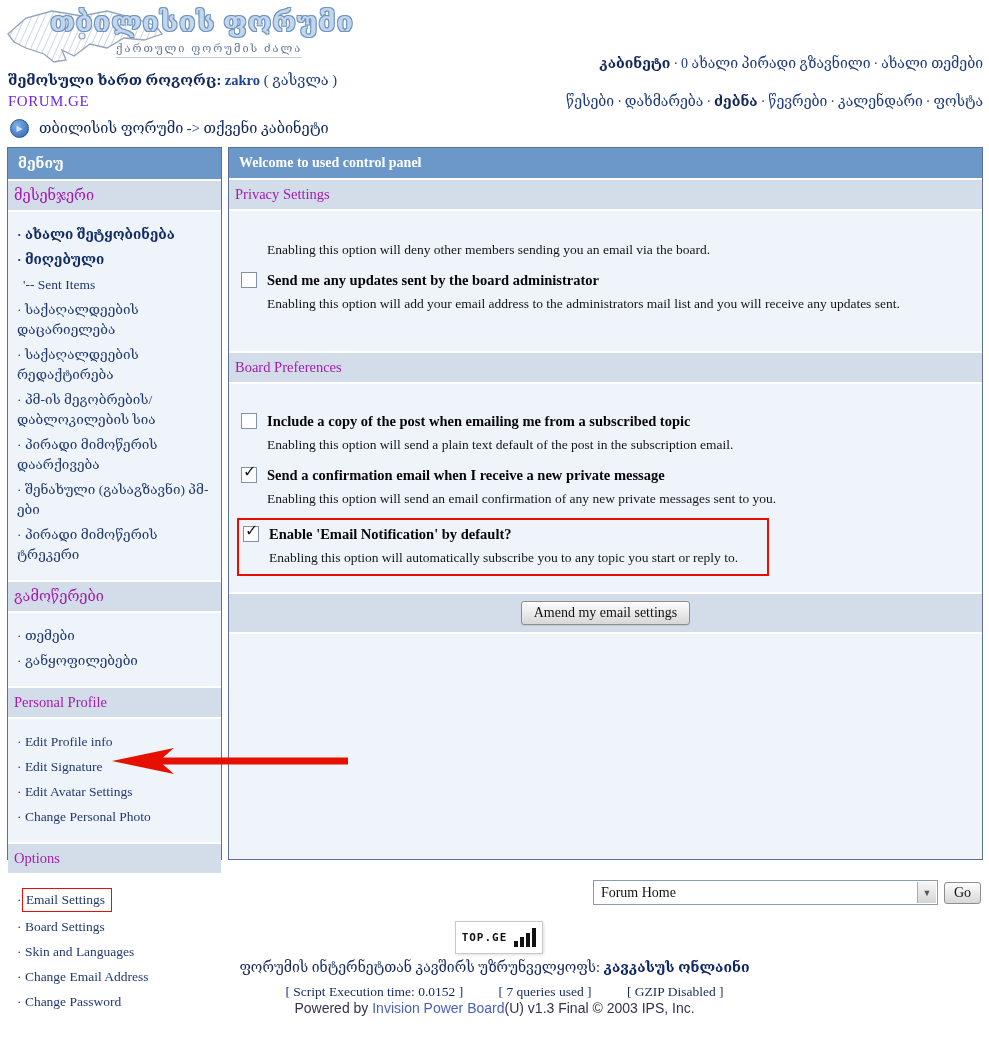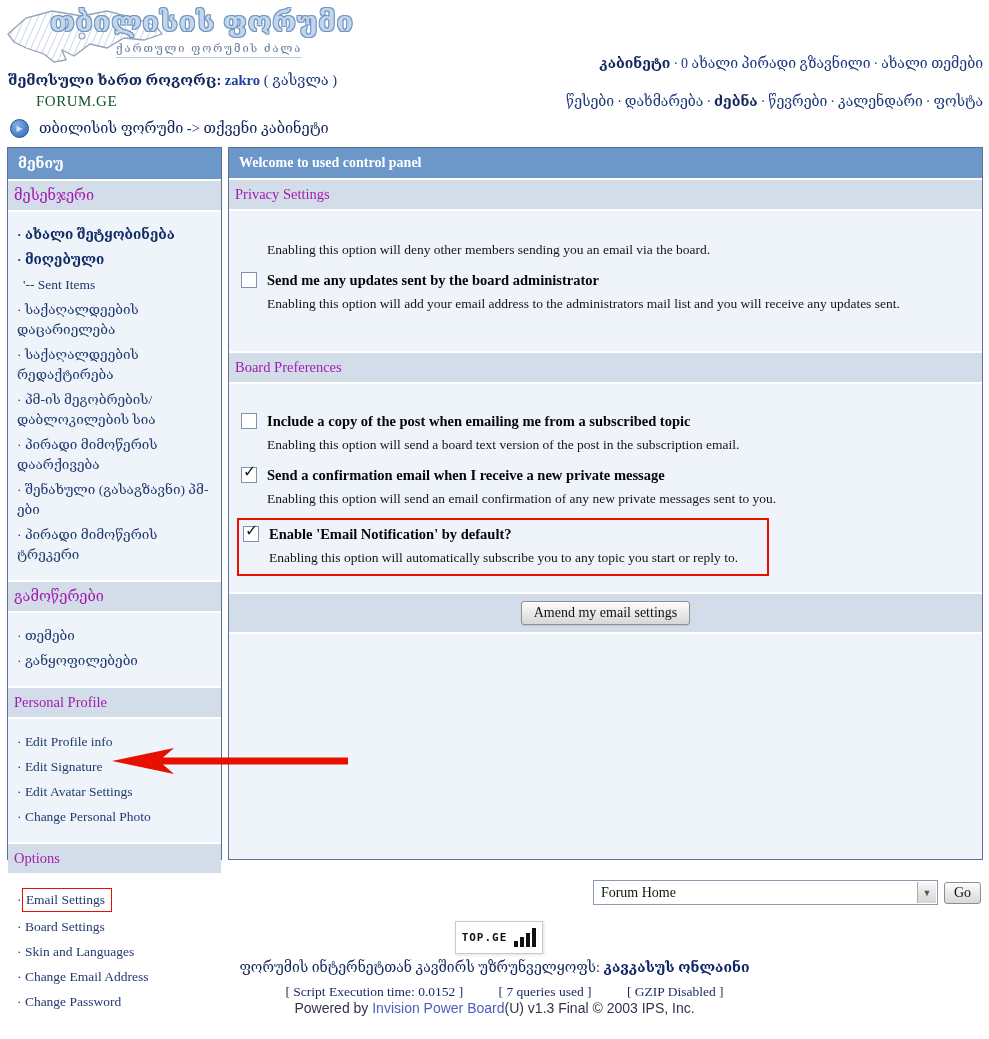--- a/index.html
+++ b/index.html
@@ -27,21 +27,21 @@
     position:absolute;left:112px;top:40px;
     font-size:11px;letter-spacing:2px;color:#64789a;
     border-bottom:1px solid #bdc9da;padding-bottom:2px;white-space:nowrap;
   }
 
   
   .login-row{position:absolute;left:8px;top:71px;font-size:14.5px;white-space:nowrap;}
   .login-prefix{font-weight:bold;color:#10275c;}
   .username{font-weight:bold;color:#1d3fa0;}
   .logout{color:#1d3a7c;}
-  .site-row{position:absolute;left:8px;top:93px;font-size:15px;color:#14532d;letter-spacing:.5px;margin-left:28px;}
+  .site-row{position:absolute;left:8px;top:93px;font-size:15px;color:#6d28d9;letter-spacing:.5px;}
   .links-line1{position:absolute;right:6px;top:55px;font-size:14px;text-align:center;white-space:nowrap;}
   .links-line2{position:absolute;right:6px;top:93px;font-size:14px;text-align:right;white-space:nowrap;}
   .hlink{color:#1d3a7c;}
   .hlink.b{font-weight:bold;color:#10275c;}
   .sep{color:#1d3a7c;margin:0 3px;}
 
   
   .breadcrumb{position:absolute;left:10px;top:119px;display:flex;align-items:center;gap:10px;}
   .bc-icon{
     width:17px;height:17px;border-radius:50%;
@@ -261,21 +261,21 @@
     </div>
   </div>
 
   <div class="bar-sub">Board Preferences</div>
   <div class="opt-group" style="padding-bottom:14px;">
     <div class="opt">
       <div class="opt-head">
         <span class="cb"></span>
         <span class="opt-label">Include a copy of the post when emailing me from a subscribed topic</span>
       </div>
-      <div class="opt-desc">Enabling this option will send a board text version of the post in the subscription email.</div>
+      <div class="opt-desc">Enabling this option will send a plain text default of the post in the subscription email.</div>
     </div>
     <div class="opt">
       <div class="opt-head">
         <span class="cb">
             <span class="mk">✓</span>
           </span>
         <span class="opt-label">Send a confirmation email when I receive a new private message</span>
       </div>
       <div class="opt-desc">Enabling this option will send an email confirmation of any new private messages sent to you.</div>
     </div>

